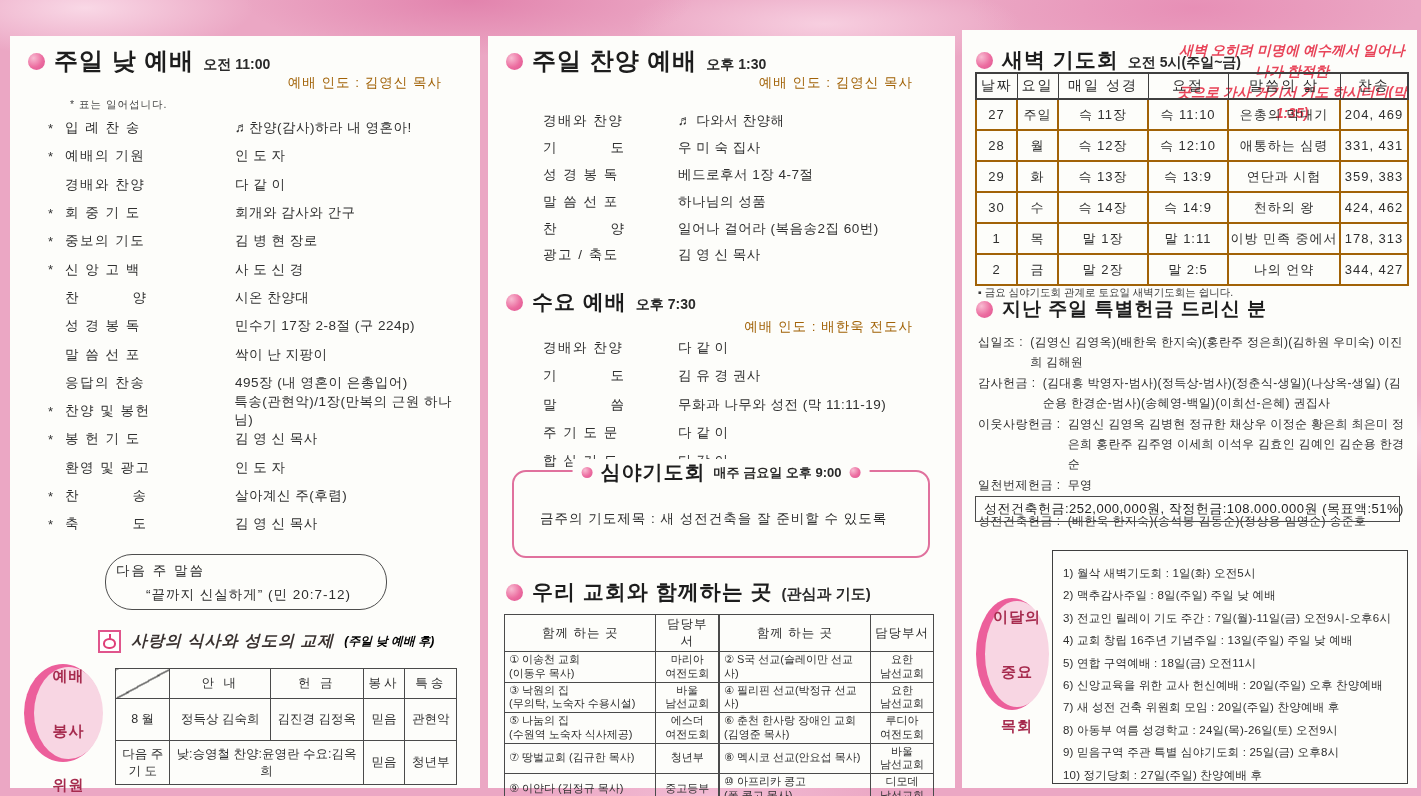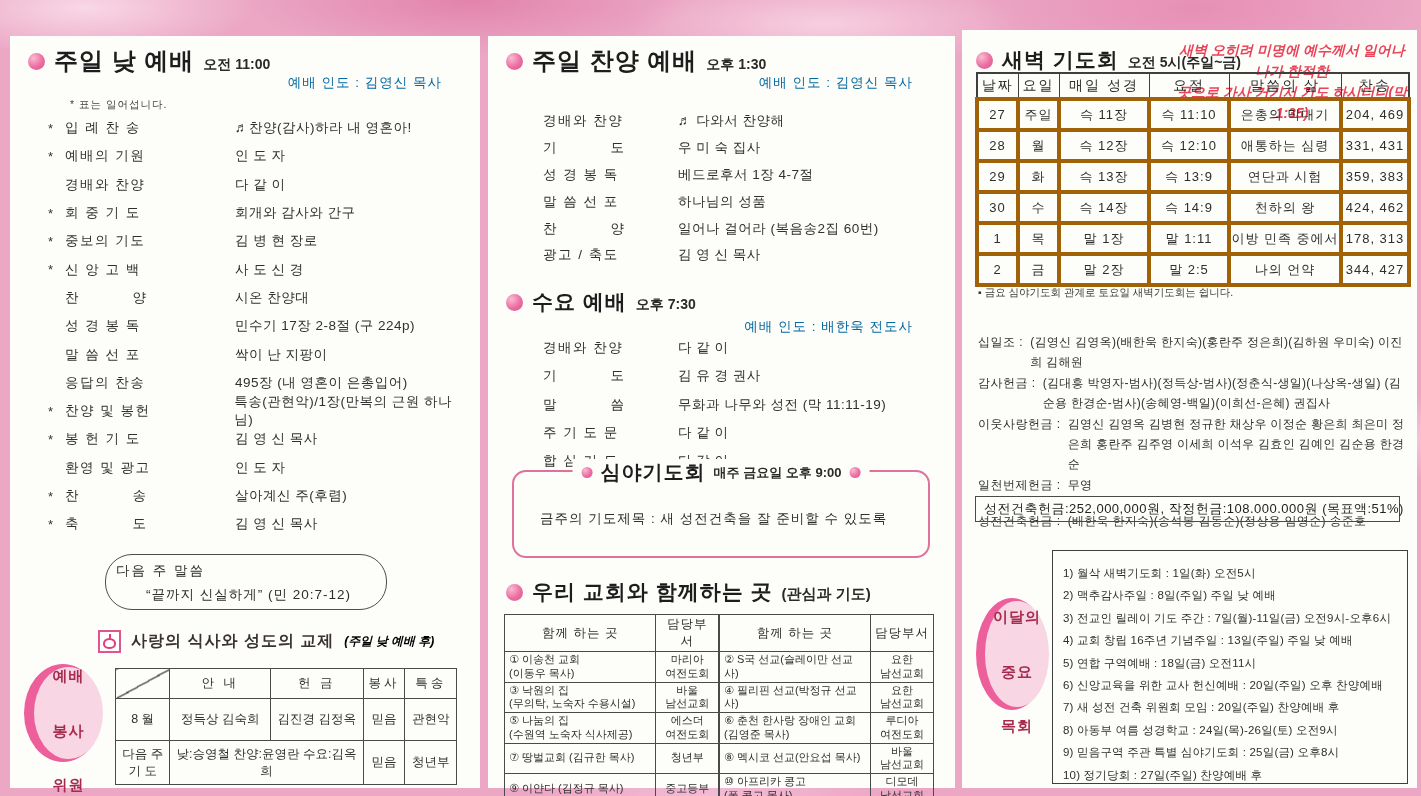--- a/index.html
+++ b/index.html
@@ -26,41 +26,41 @@
   #panel-right { left:962px; width:455px; top:30px; height:758px; }
 
   .sec-head { position:absolute; display:flex; align-items:baseline; gap:9px; }
   .bullet { width:17px; height:17px; border-radius:50%; align-self:center; flex:0 0 auto;
     background:radial-gradient(circle at 32% 30%, #f8bcd2, #ec6da0 55%, #dd5390); }
   .bullet.small { width:11px; height:11px; }
   .sec-title { font-size:24px; font-weight:bold; color:#1d1d1d; letter-spacing:1px; }
   .sec-title.md { font-size:21px; }
   .sec-time { font-size:14px; font-weight:bold; color:#2a2a2a; }
   .sec-sub { font-size:15px; font-weight:bold; color:#2a2a2a; }
-  .leader { position:absolute; font-size:13.5px; color:#0369a1; letter-spacing:1px; }
+  .leader { position:absolute; font-size:13.5px; color:#a16207; letter-spacing:1px; }
 
   .order { position:absolute; }
   .order .row { display:flex; align-items:center; height:28.3px; }
   .order .star { width:17px; font-size:13px; color:#333; }
   .order .olabel { white-space:pre; font-size:13.5px; letter-spacing:1.5px; color:#303030; }
   .order .ovalue { font-size:13.5px; color:#303030; letter-spacing:0.5px; }
   #panel-left .olabel { width:170px; }
   #panel-mid  .olabel { width:135px; }
   .stand-note { position:absolute; font-size:10.5px; color:#444; letter-spacing:1px; }
 
   .nextweek-box { position:absolute; border:1.5px solid #4d4d4d; background:#fdfdfa; padding:7px 10px; }
   .nextweek-title { font-size:13.5px; color:#2d2d2d; letter-spacing:2px; }
   .nextweek-verse { font-size:13.5px; color:#2d2d2d; margin-top:6px; padding-left:30px; letter-spacing:1px; }
 
   .meal-row { position:absolute; display:flex; align-items:center; gap:10px; }
   .apple-box { width:23px; height:23px; border:2px solid #e0558c; background:#fff;
     display:flex; align-items:center; justify-content:center; }
   .apple { width:13px; height:11px; border:2px solid #df3e78; border-radius:50% 50% 46% 46%; position:relative; margin-top:3px; }
   .apple::before { content:""; position:absolute; top:-6px; left:4px; width:2px; height:5px; background:#df3e78; }
-  .meal-title { font-size:16px; font-weight:bold; color:#3a3230; letter-spacing:1px;text-align:right; }
+  .meal-title { font-size:16px; font-weight:bold; font-style:italic; color:#3a3230; letter-spacing:1px;text-align:right; }
   .meal-when { font-size:12px; font-weight:bold; font-style:italic; color:#000000; }
 
   table { border-collapse:collapse; }
   .servers { position:absolute; border:1.5px solid #4a4a4a; }
   .servers th, .servers td { border:1px solid #4a4a4a; font-size:12.5px; font-weight:normal;
     text-align:center; color:#2e2e2e; padding:2px 3px; }
   .servers .hrow th { height:30px; letter-spacing:3px; }
   .servers .diag { width:62px;
     background-image:linear-gradient(to bottom right, transparent calc(50% - 0.7px), #4a4a4a calc(50% - 0.7px), #4a4a4a calc(50% + 0.7px), transparent calc(50% + 0.7px)); }
   .servers .r1 td { height:42px; }
@@ -84,21 +84,21 @@
   .partners th, .partners td { border:1px solid #4a4a4a; font-size:11px; color:#2e2e2e; padding:1px 4px; }
   .partners th { font-size:12.5px; font-weight:normal; letter-spacing:1px; height:26px; text-align:center; }
   .partners td.place { text-align:left; line-height:1.25; }
   .partners td.dept { text-align:center; line-height:1.25; }
   .partners td.sep, .partners th.sep { border-left:2.5px solid #4a4a4a; }
   .partners tr { height:29.5px; }
 
   .dawn { position:absolute; border:2px solid #3f3f3f; table-layout:fixed; }
   .dawn th { border:1px solid #3f3f3f; border-bottom:2px solid #3f3f3f; font-size:14px; font-weight:normal;
     letter-spacing:2px; height:26px; }
-  .dawn td { border:4px solid #a16207; font-size:13px; text-align:center; height:31px; letter-spacing:1px; }
+  .dawn td { border:2px solid #a16207; font-size:13px; text-align:center; height:31px; letter-spacing:1px; }
   .footnote { position:absolute; font-size:10.5px; color:#3a3a3a; }
 
   .verse-note { position:absolute; font-size:14px; font-style:italic; color:#e84358;
     text-align:center; line-height:1.5; font-weight:bold; }
 
   .offerings { position:absolute; }
   .offer-line { display:flex; font-size:12px; line-height:1.7; color:#2e2e2e; }
   .offer-label { white-space:nowrap; margin-right:7px; letter-spacing:0.5px; }
   .offer-value { flex:1; letter-spacing:0.3px; }
   .offer-line.gap { margin-top:16px; }
@@ -463,20 +463,24 @@
             <td>금</td>
             <td>말 2장</td>
             <td>말 2:5</td>
             <td>나의 언약</td>
             <td>344, 427</td>
       </tr>
     </tbody>
       </table>
     <div class="footnote" style="left:16px; top:256px;">▪ 금요 심야기도회 관계로 토요일 새벽기도회는 쉽니다.</div>
 
+    <div class="sec-head" style="left:14px; top:266px;">
+      <span class="bullet"></span>
+      <span class="sec-title md" style="font-size:19px;">지난 주일 특별헌금 드리신 분</span>
+    </div>
 
     <div class="offerings" style="left:16px; top:302px; width:428px;">
       <div class="offer-line">
         <span class="offer-label">십일조 :</span>
         <span class="offer-value">(김영신 김영옥)(배한욱 한지숙)(홍란주 정은희)(김하원 우미숙) 이진희 김해원</span>
       </div>
       <div class="offer-line">
         <span class="offer-label">감사헌금 :</span>
         <span class="offer-value">(김대흥 박영자-범사)(정득상-범사)(정춘식-생일)(나상옥-생일) (김순용 한경순-범사)(송혜영-백일)(이희선-은혜) 권집사</span>
       </div>

